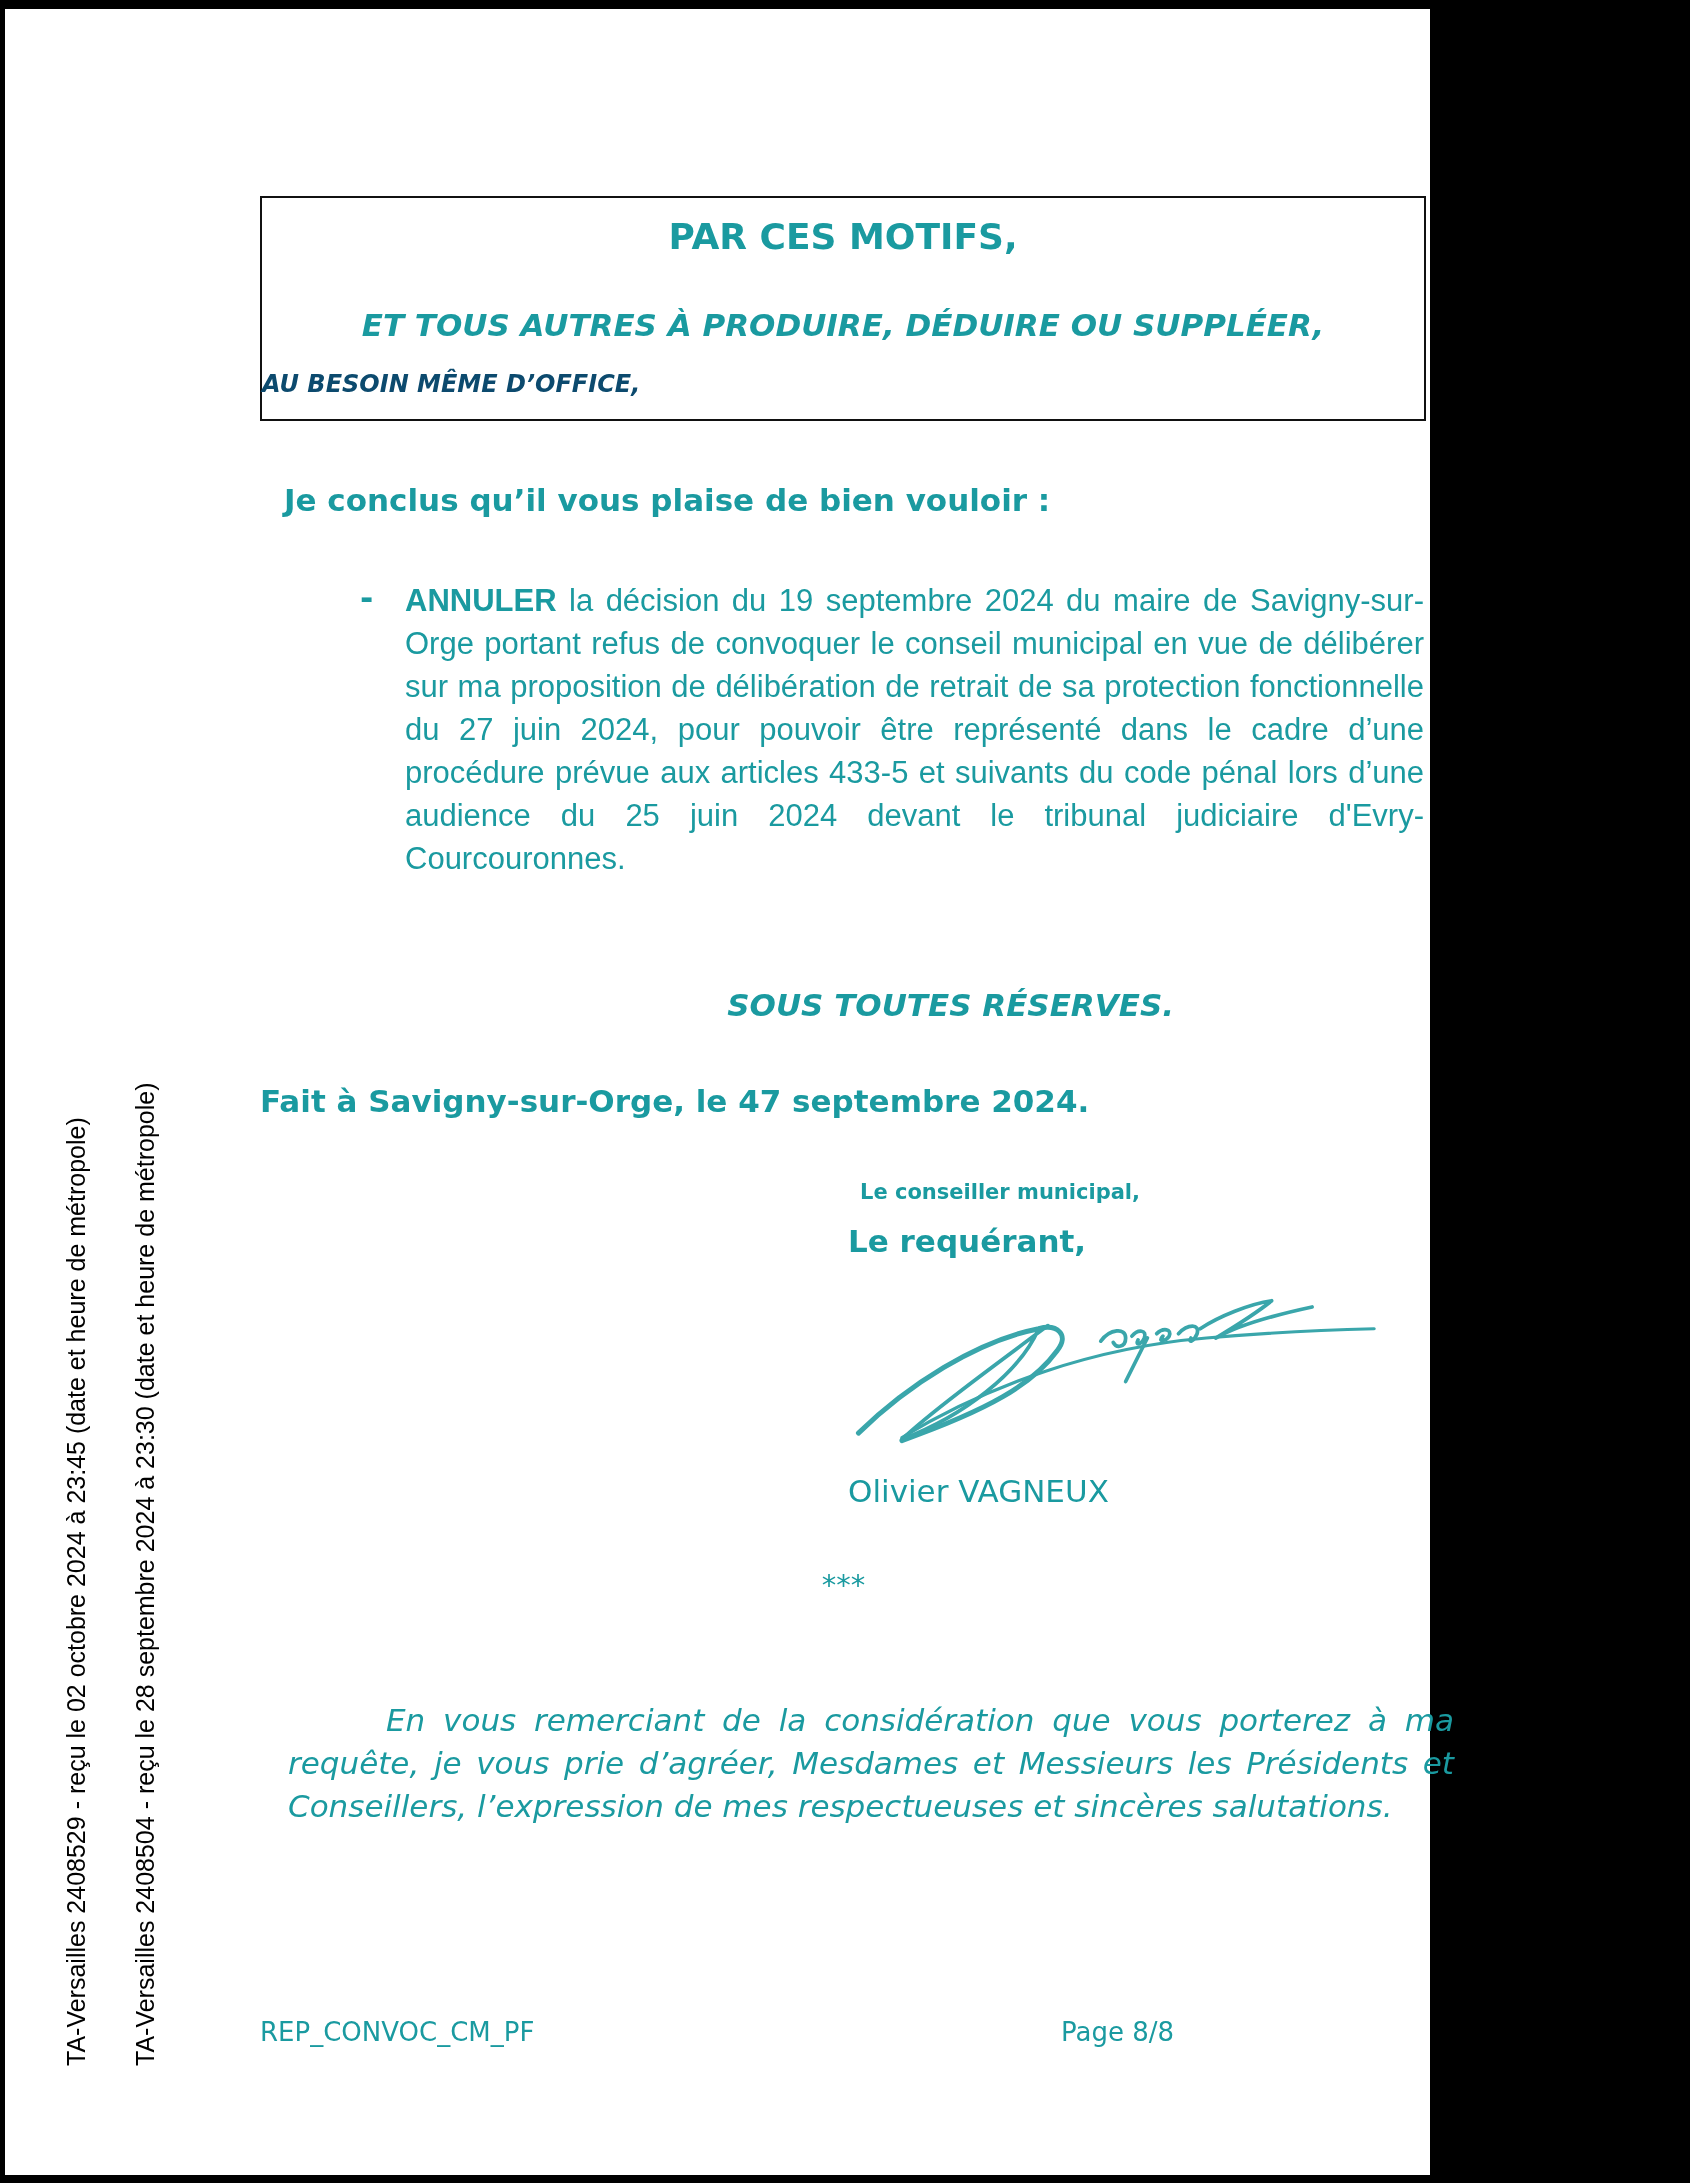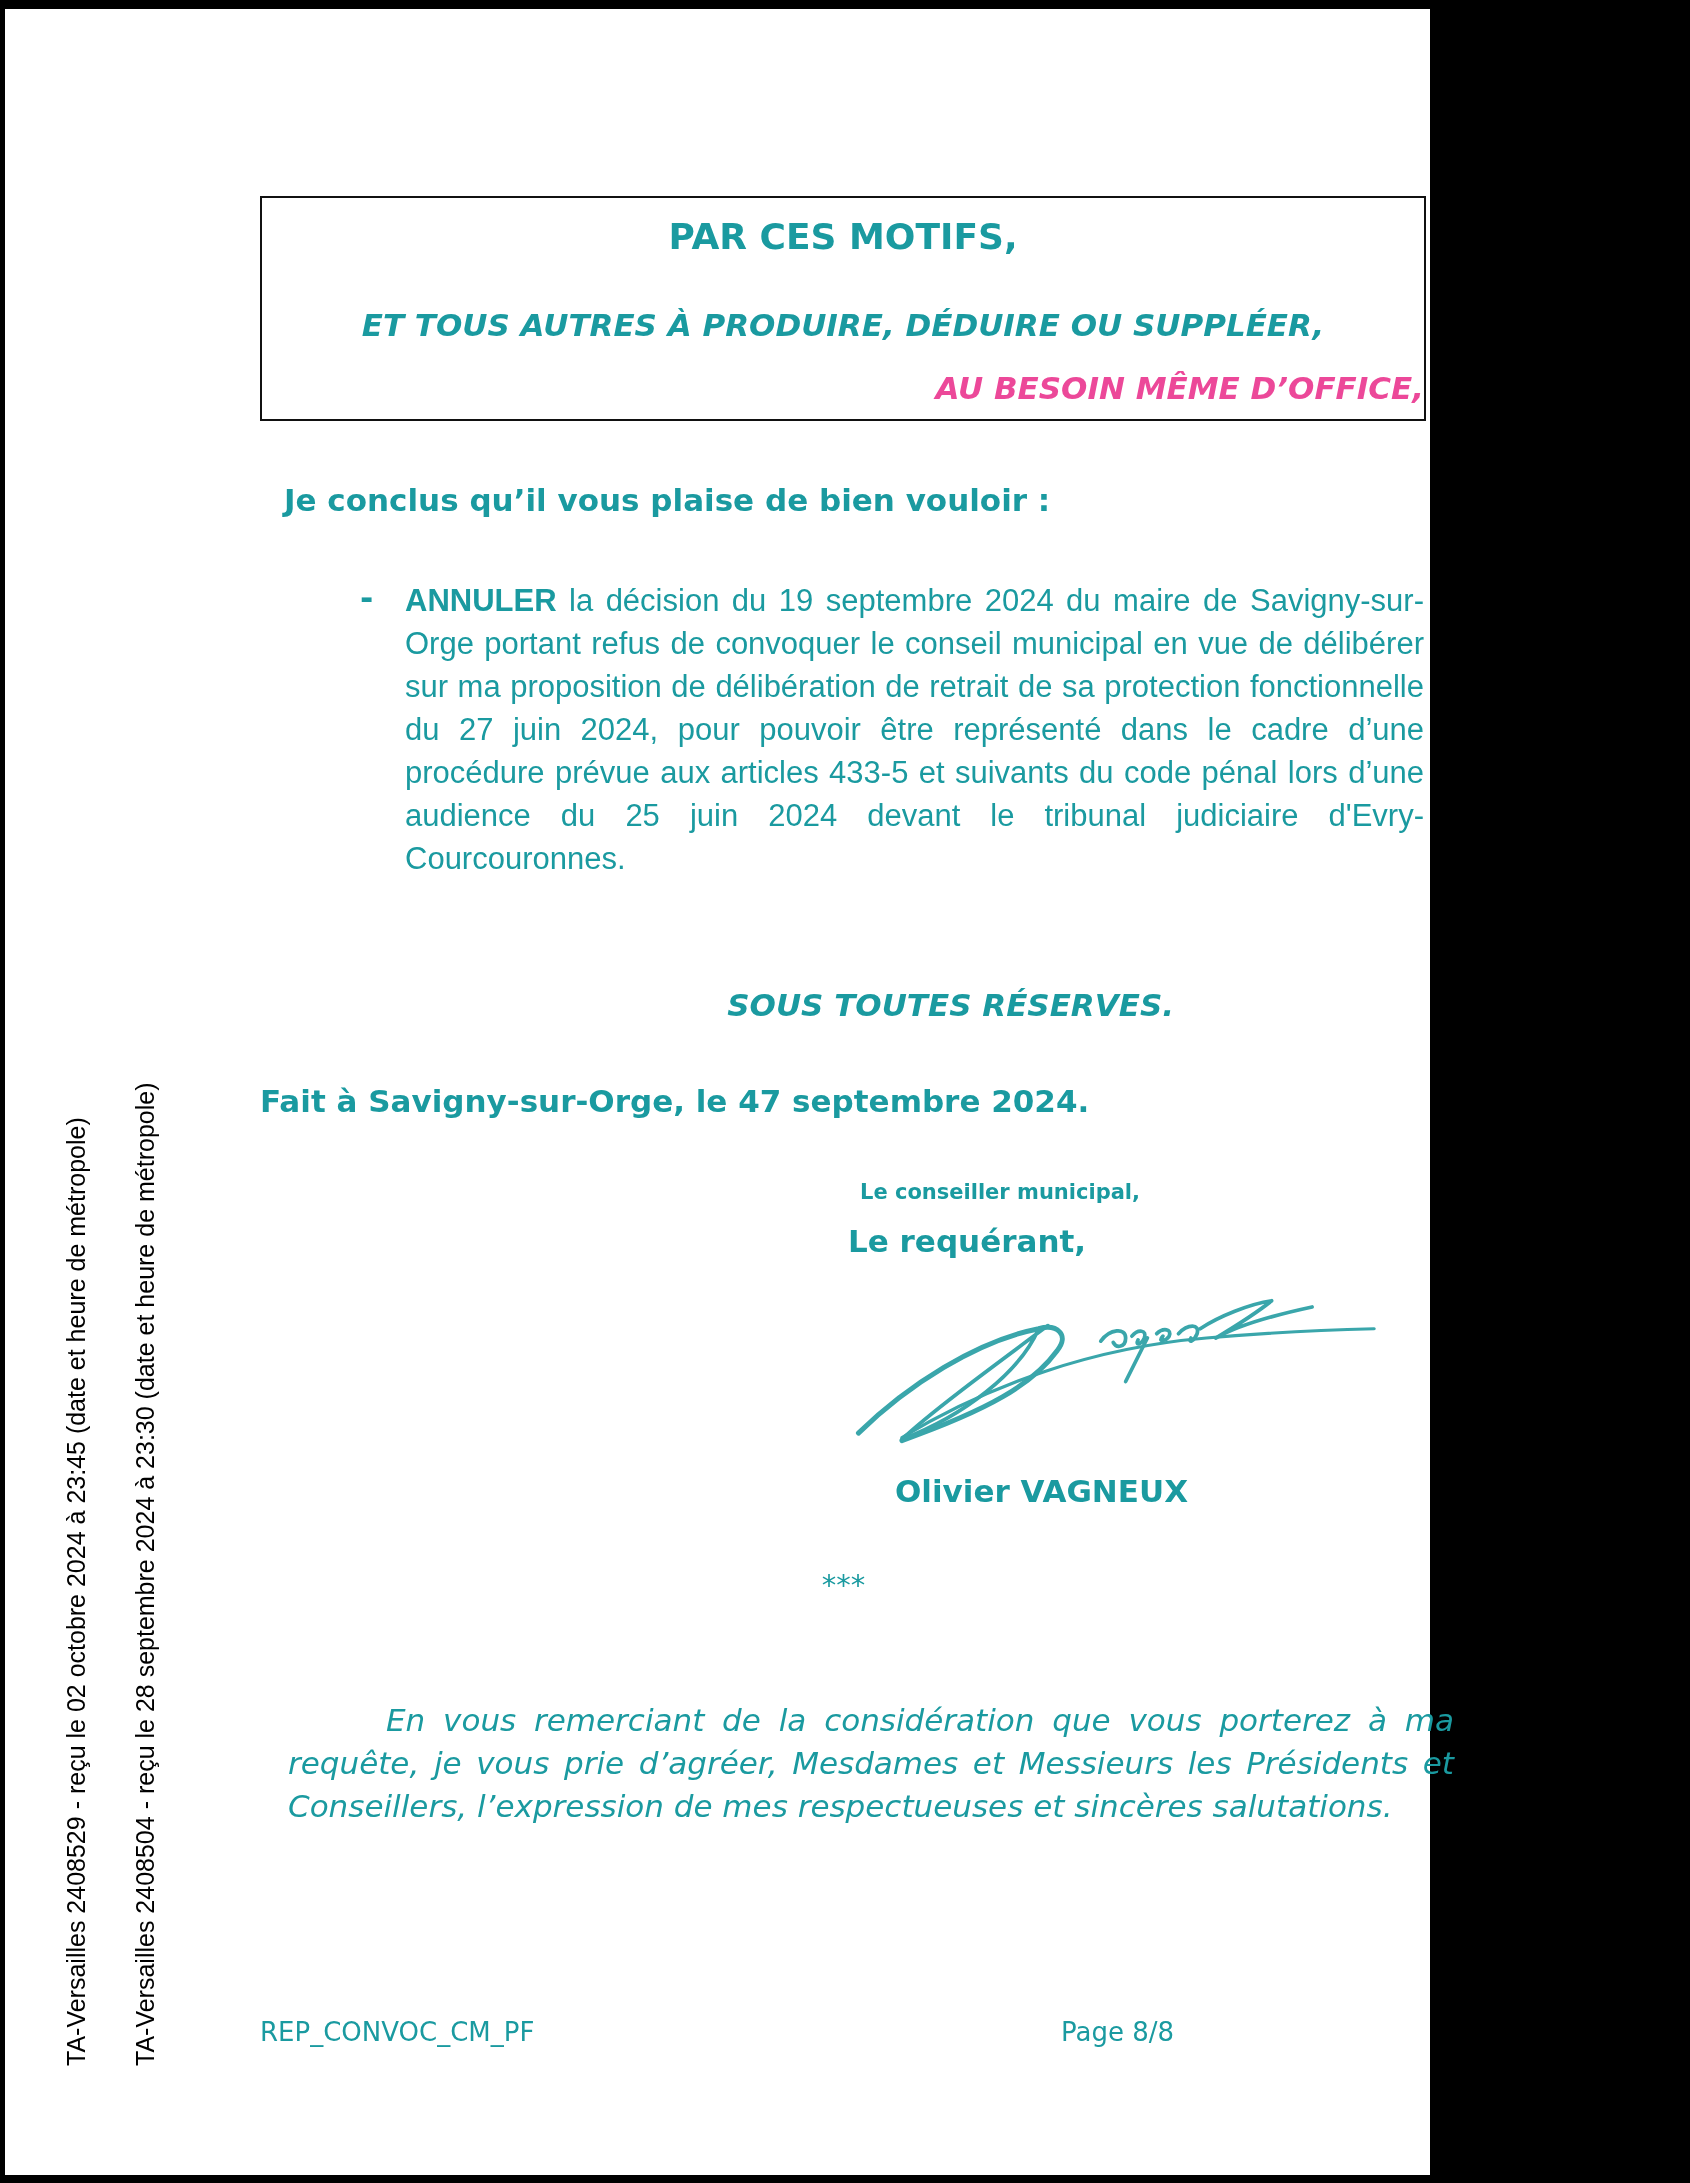--- a/index.html
+++ b/index.html
@@ -10,36 +10,36 @@
   }
   .txt { position: absolute; font-family: "DejaVu Sans", sans-serif; color: #1a9aa0; white-space: nowrap; }
   .box {
     position: absolute; left: 255px; top: 187px; width: 1166px; height: 225px;
     border: 2.5px solid #111; box-sizing: border-box;
   }
   .box .l1 { position: absolute; left: 0; right: 0; top: 18.7px; text-align: center;
     font-family: "DejaVu Sans", sans-serif; font-weight: bold; font-size: 36px; color: #1a9aa0; }
   .box .l2 { position: absolute; left: 0; right: 0; top: 109px; text-align: center;
     font-family: "DejaVu Sans", sans-serif; font-weight: bold; font-style: italic; font-size: 31px; color: #1a9aa0; }
-  .box .l3 { position: absolute; left: 0; right: 0; top: 172px; text-align: right;
-    font-family: "DejaVu Sans", sans-serif; font-weight: bold; font-style: italic; font-size: 31px; color: #ec4899; }
+  .box .l3 { position: absolute; left: 0; right: 0; top: 172px; text-align: left;
+    font-family: "DejaVu Sans", sans-serif; font-weight: bold; font-style: italic; font-size: 24px; color: #0c4a6e; }
   .intro { left: 255px; top: 473px; font-weight: bold; font-size: 31px; margin-left: 24px; }
   .dash { left: 355px; top: 570px; font-weight: bold; font-size: 32px; }
   .item {
     position: absolute; left: 400px; top: 570px; width: 1019px;
     font-family: Liberation Sans, sans-serif; font-size: 31px; line-height: 43px;
     color: #1a9aa0; text-align: justify; text-align-last: left;
   }
   .item b { font-weight: bold; }
   .reserves { right: 256px; top: 978px; font-weight: bold; font-style: italic; font-size: 31px; }
   .fait { left: 255px; top: 1074px; font-weight: bold; font-size: 31px; }
   .role1 { left: 843px; top: 1171px; font-weight: bold; font-size: 21px; margin-left: 12px; }
   .role2 { left: 843px; top: 1214px; font-weight: bold; font-size: 31px; }
   .sig { position: absolute; left: 828px; top: 1270px; width: 548px; height: 174px; }
-  .name { left: 843px; top: 1464px; font-weight: bold; font-size: 31px; margin-left: 47px; }
+  .name { left: 843px; top: 1464px; font-weight: normal; font-size: 31px; }
   .stars { left: 0; width: 1677px; text-align: center; top: 1559px; font-size: 29px; }
   .closing {
     position: absolute; left: 255px; top: 1690px; width: 1166px;
     font-family: "DejaVu Sans", sans-serif; font-style: italic; font-size: 31px; line-height: 43px;
     color: #1a9aa0; text-align: justify; text-align-last: left; text-indent: 98px; margin-left: 28px;
   }
   .footer-left { left: 255px; top: 2008px; font-size: 26px; }
   .footer-right { right: 256px; top: 2008px; font-size: 26px; }
   .stamp {
     position: absolute; font-family: "Liberation Sans", sans-serif; font-size: 25px; color: #000;

